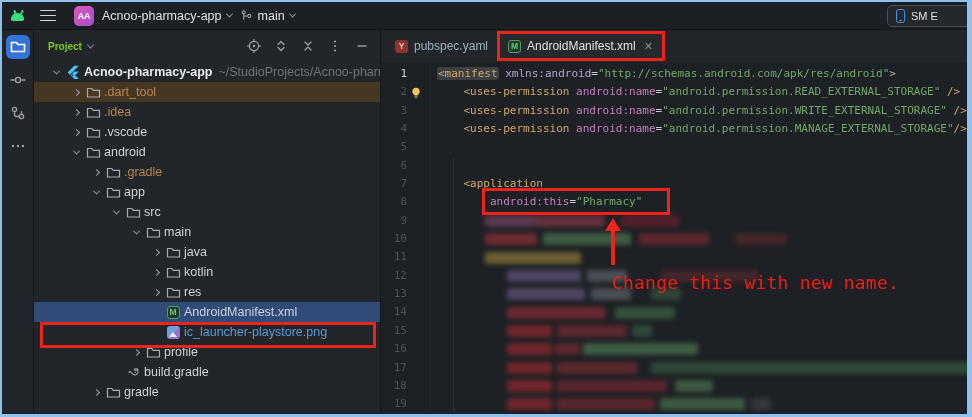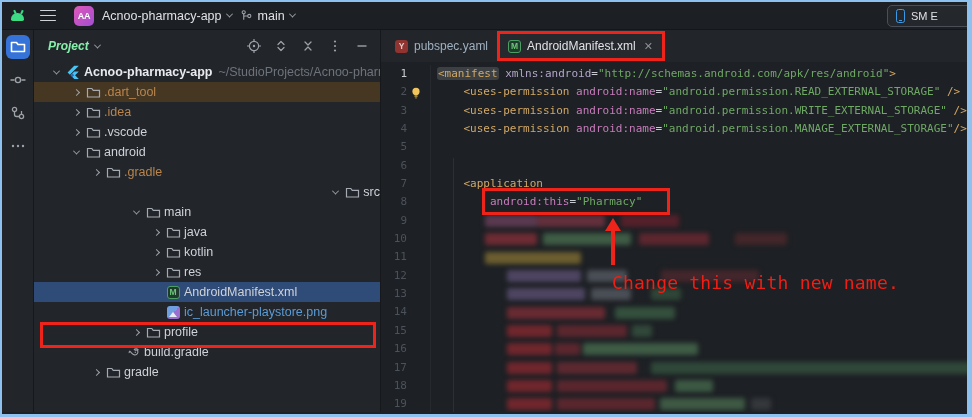--- a/index.html
+++ b/index.html
@@ -40,21 +40,21 @@
   
   .main { display:flex; height:382px; }
   .stripe { width:32px; background:#22252a; border-right:1px solid #16181b; display:flex;
             flex-direction:column; align-items:center; padding-top:5px; gap:9px; flex:0 0 auto; }
   .sicon { width:24px; height:24px; border-radius:6px; display:flex; align-items:center; justify-content:center; cursor:pointer; color:#9da2a8; }
   .sicon.active { background:#3673d9; color:#fff; }
   .sicon svg { display:block; }
   
   .project-panel { width:346px; background:#22252a; display:flex; flex-direction:column; flex:0 0 auto; position:relative; }
   .panel-header { height:32px; display:flex; align-items:center; padding:0 8px 0 14px; gap:6px; flex:0 0 auto; }
-  .panel-title { font-size:12px; font-weight:bold; color:#86efac;font-style:italic; }
+  .panel-title { font-size:10px; font-weight:bold; color:#84cc16; }
   .ph-spacer { flex:1; }
   .ph-ico { width:20px; height:20px; display:flex; align-items:center; justify-content:center; color:#9da2a8; cursor:pointer; }
   .tree { position:relative; flex:1; overflow:hidden; font-size:12.5px; }
   .trow { height:20px; display:flex; align-items:center; cursor:pointer; white-space:nowrap; }
   .trow .chvslot { width:16px; flex:0 0 auto; display:flex; align-items:center; justify-content:center; }
   .trow .ticon { width:18px; flex:0 0 auto; display:flex; align-items:center; justify-content:center; }
   .trow .lbl { margin-left:2px; color:#ced2d9; }
   .trow.selected { background:#2f4b78; }
   .trow.hoverbg { background:#463722; }
   .trow .lbl.excluded { color:#b9854c; }
@@ -270,21 +270,34 @@
           </span>
           <span class="ticon">
             <span style="display: inline-flex; align-items: center;">
               <svg width="15" height="13" viewBox="0 0 15 13" fill="none">
                 <path class="folder-svg" d="M1.5 2.5 h4.3 l1.4 1.8 h6.3 v6.7 h-12 z"></path>
               </svg>
             </span>
           </span>
           <span class="lbl excluded">.gradle</span>
         </div>
-        <div class="trow" style="padding-left: 74px; justify-content: flex-end;">
+        <div class="trow" style="padding-left: 54px;">
+          <span class="chvslot">
+            <span class="chv sm down"></span>
+          </span>
+          <span class="ticon">
+            <span style="display: inline-flex; align-items: center;">
+              <svg width="15" height="13" viewBox="0 0 15 13" fill="none">
+                <path class="folder-svg" d="M1.5 2.5 h4.3 l1.4 1.8 h6.3 v6.7 h-12 z"></path>
+              </svg>
+            </span>
+          </span>
+          <span class="lbl">app</span>
+        </div>
+        <div class="trow" style="padding-left: 74px;">
           <span class="chvslot">
             <span class="chv sm down"></span>
           </span>
           <span class="ticon">
             <span style="display: inline-flex; align-items: center;">
               <svg width="15" height="13" viewBox="0 0 15 13" fill="none">
                 <path class="folder-svg" d="M1.5 2.5 h4.3 l1.4 1.8 h6.3 v6.7 h-12 z"></path>
               </svg>
             </span>
           </span>

